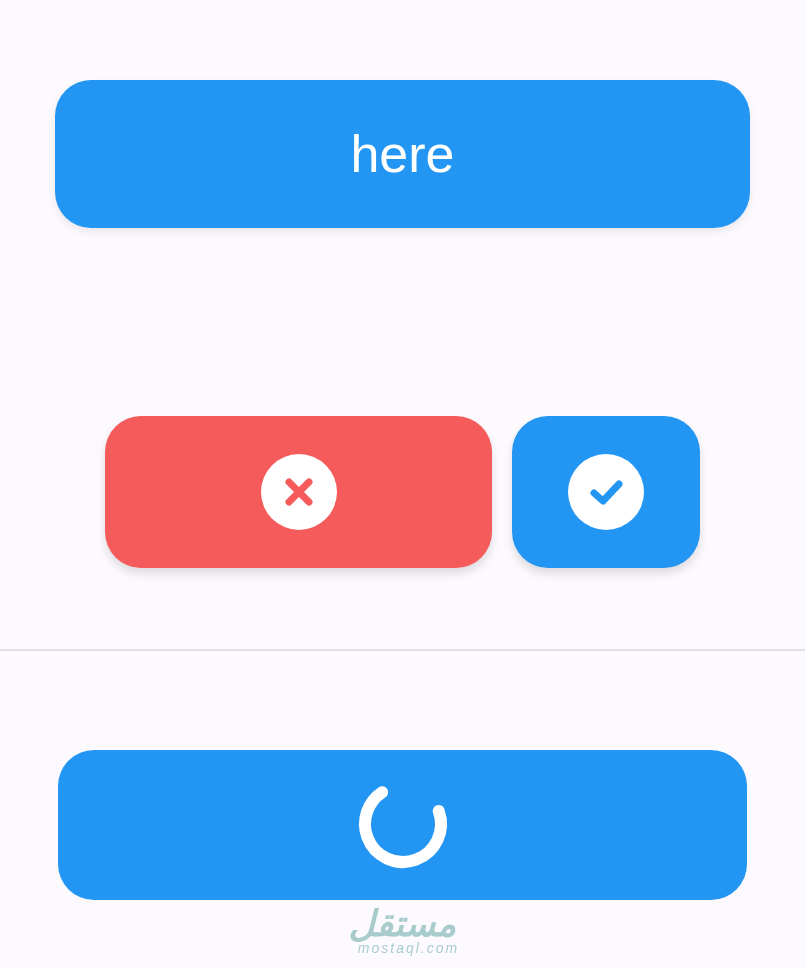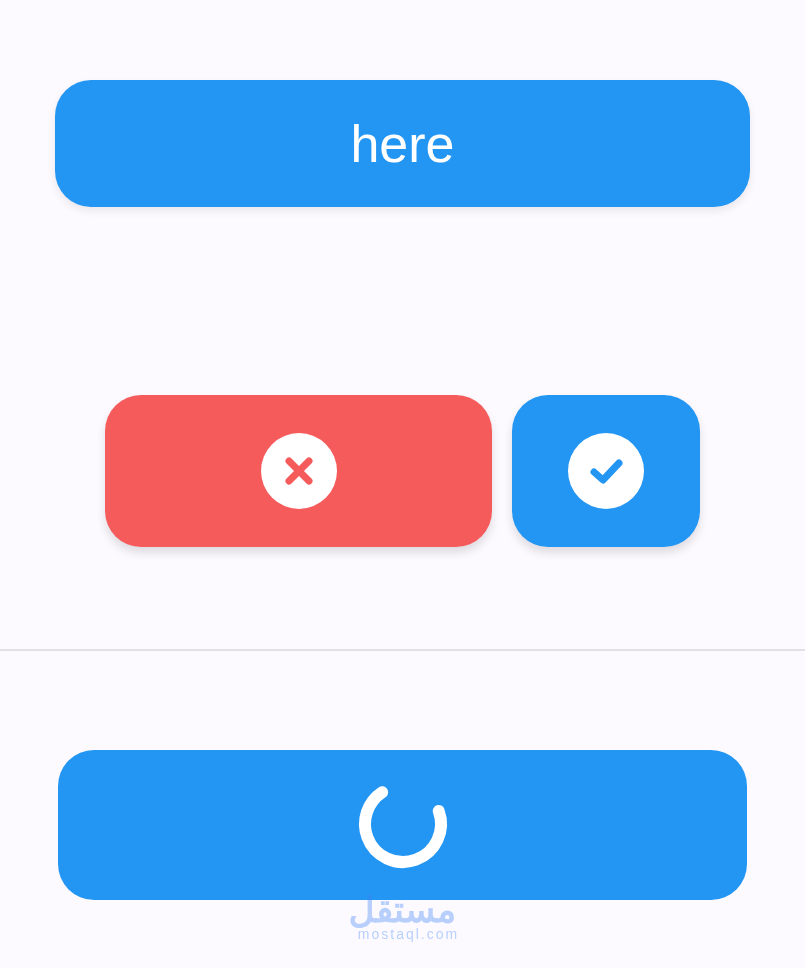--- a/index.html
+++ b/index.html
@@ -12,21 +12,21 @@
       height: 968px;
       background: #fcfaff;
       font-family: -apple-system, BlinkMacSystemFont, 'Segoe UI', sans-serif;
       position: relative;
     }
     .section-top {
       padding: 80px 55px 0 55px;
     }
     .primary-btn {
       width: 100%;
-      height: 127px;
+      height: 148px;
       background: #2396f3;
       border: none;
       border-radius: 36px;
       color: #ffffff;
       font-size: 52px;
       font-weight: 400;
       cursor: pointer;
       display: flex;
       align-items: center;
       justify-content: center;
@@ -105,26 +105,27 @@
       display: flex;
       align-items: center;
       justify-content: center;
     }
     .spinner {
       width: 100px;
       height: 100px;
     }
     .watermark {
       position: absolute;
-      bottom: 26px;
+      bottom: 12px;
       left: 50%;
       transform: translateX(-50%);
       text-align: center;
       opacity: 0.35;
-      color: #3b82f6;
+      color: #0f766e;
+      font-style: italic;
     }
     .watermark-main {
       font-size: 36px;
       font-weight: 700;
       line-height: 1;
       letter-spacing: 1px;
     }
     .watermark-sub {
       font-size: 14px;
       letter-spacing: 2px;

